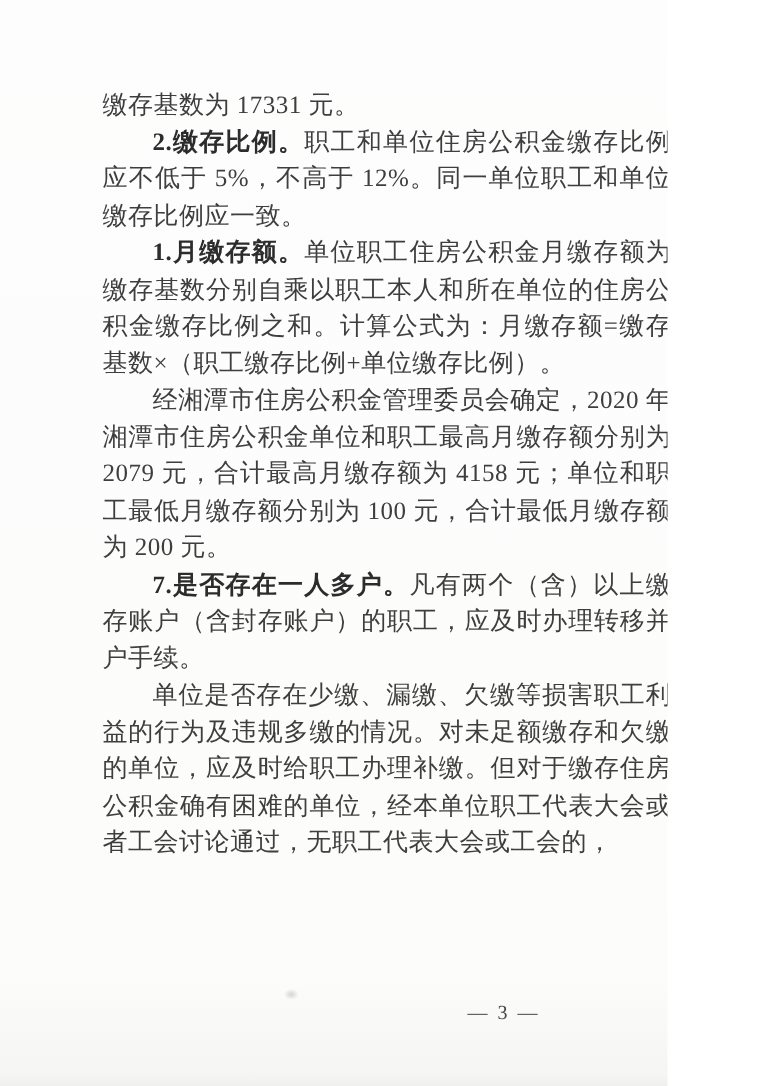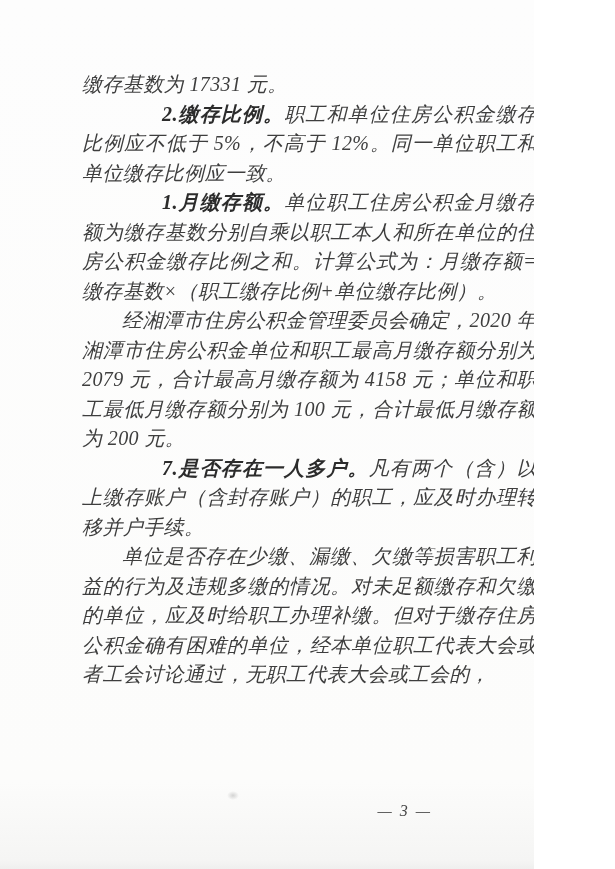--- a/index.html
+++ b/index.html
@@ -12,21 +12,20 @@
     background: #ffffff;
     overflow: hidden;
   }
   .page {
     position: relative;
     width: 534px;
     height: 869px;
     background: linear-gradient(180deg, #fdfdfd 0%, #fcfcfb 90%, #f5f5f4 99%, #efefee 100%);
     font-family: "Liberation Serif", "DejaVu Serif", serif;
     overflow: hidden;
-    font-style: italic;
   }
   .doc-content {
     position: absolute;
     left: 82px;
     top: 70px;
     width: 455px;
     font-size: 20px;
     line-height: 29.5px;
     text-align: justify;
     letter-spacing: 0.4px;
@@ -39,21 +38,20 @@
   .doc-content p.continuation {
     text-indent: 0;
   }
   .doc-content p.heading {
     font-weight: 700;
     color: #2c2c2c;
   }
   .lead {
     font-weight: 700;
     color: #2c2c2c;
-    margin-left: 40px;
   }
   .page-number {
     position: absolute;
     top: 802px;
     right: 102px;
     font-size: 16px;
     letter-spacing: 2px;
     color: #474747;
   }
   .scan-smudge {

